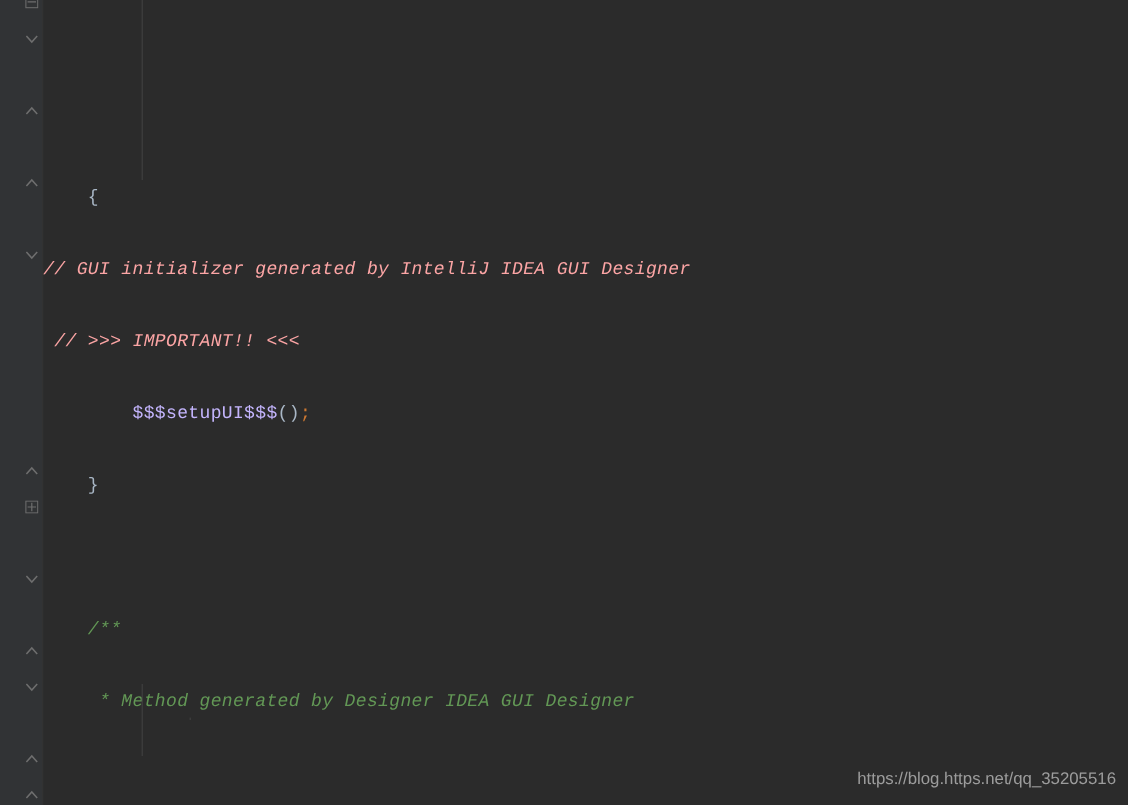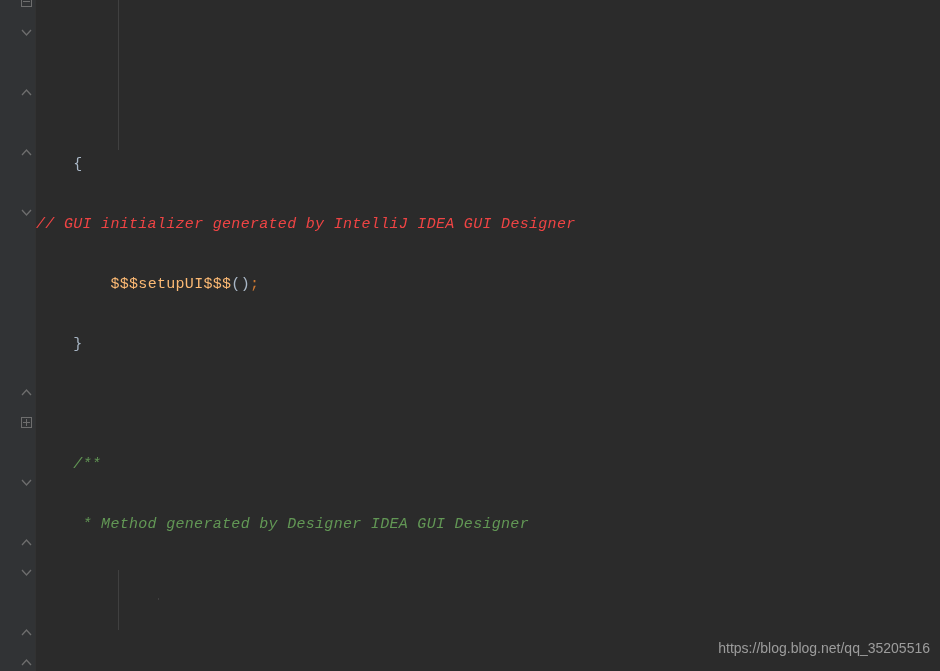--- a/index.html
+++ b/index.html
@@ -41,23 +41,23 @@
   padding-left: 0px;
   white-space: pre;
   letter-spacing: 0.3px;
 }
 .line { height: 30px; white-space: pre; }
 .indent-guide {
   position: absolute;
   width: 1px;
   background: #404040;
 }
-.comment { color: #ef4444; font-style: italic; }
+.comment { color: #fca5a5; font-style: italic; }
 .doc-comment { color: #629755; font-style: italic; }
-.identifier { color: #fdba74; margin-top: 20px; }
+.identifier { color: #c4b5fd; margin-top: 20px; }
 .paren { color: #a9b7c6; }
 .semicolon { color: #cc7832; }
 .watermark {
   position: absolute;
   right: 10px;
   bottom: 8px;
   color: #b0b0b0;
   font-size: 14px;
   font-family: Arial, sans-serif;
   font-style: normal;
@@ -133,20 +133,21 @@
   </span>
 </div>
 
 <div class="code-area">
 <div class="indent-guide" style="left:82px; top:0px; height:150px;"></div>
 <div class="indent-guide" style="left:82px; top:570px; height:60px;"></div>
 <div class="indent-guide" style="left:122px; top:598px; height:2px;"></div>
 
 <div class="line"><span>    {</span></div>
 <div class="line"><span class="comment"><span>// </span><span>GUI initializer generated by IntelliJ IDEA GUI Designer</span></span></div>
+<div class="line"><span class="comment"> // &gt;&gt;&gt; IMPORTANT!! &lt;&lt;&lt;</span></div>
 <div class="line">        <span class="identifier">$$$setupUI$$$</span><span class="paren">()</span><span class="semicolon">;</span></div>
 <div class="line"><span>    }</span></div>
 <div class="line"></div>
 <div class="line"><span class="doc-comment">    /**</span></div>
 <div class="line"><span class="doc-comment">     * Method generated by Designer IDEA GUI Designer</span></div>
 
 
 
 
 
@@ -154,13 +155,13 @@
 
 
 
 
 
 
 
 
 </div>
 
-<div class="watermark">https://blog.blog.net/qq_35205516</div>
+<div class="watermark">https://blog.https.net/qq_35205516</div>
 
 </body></html>

